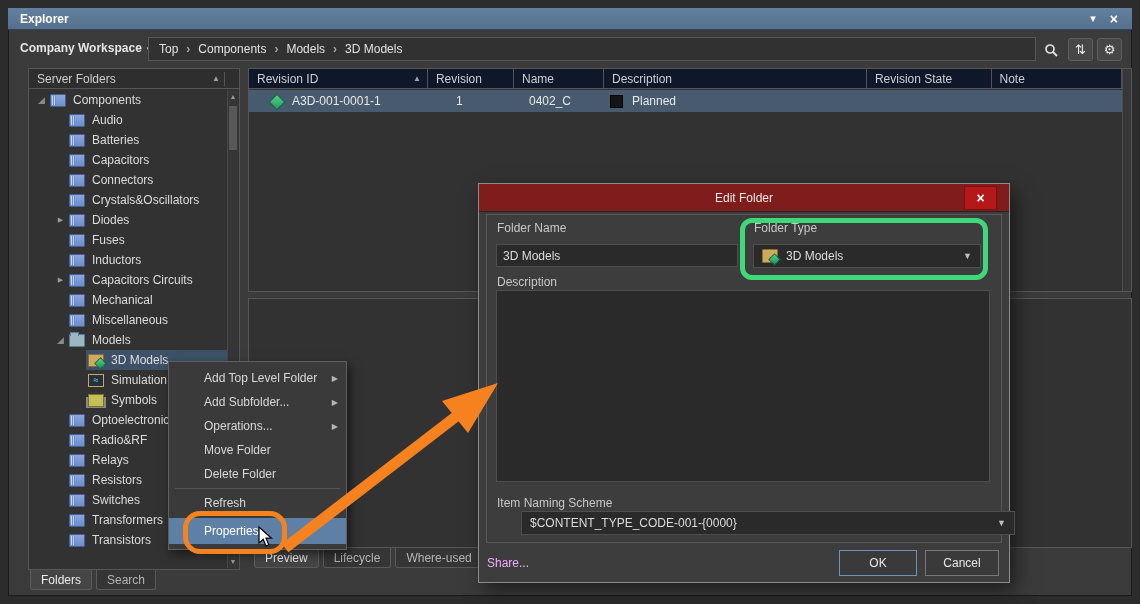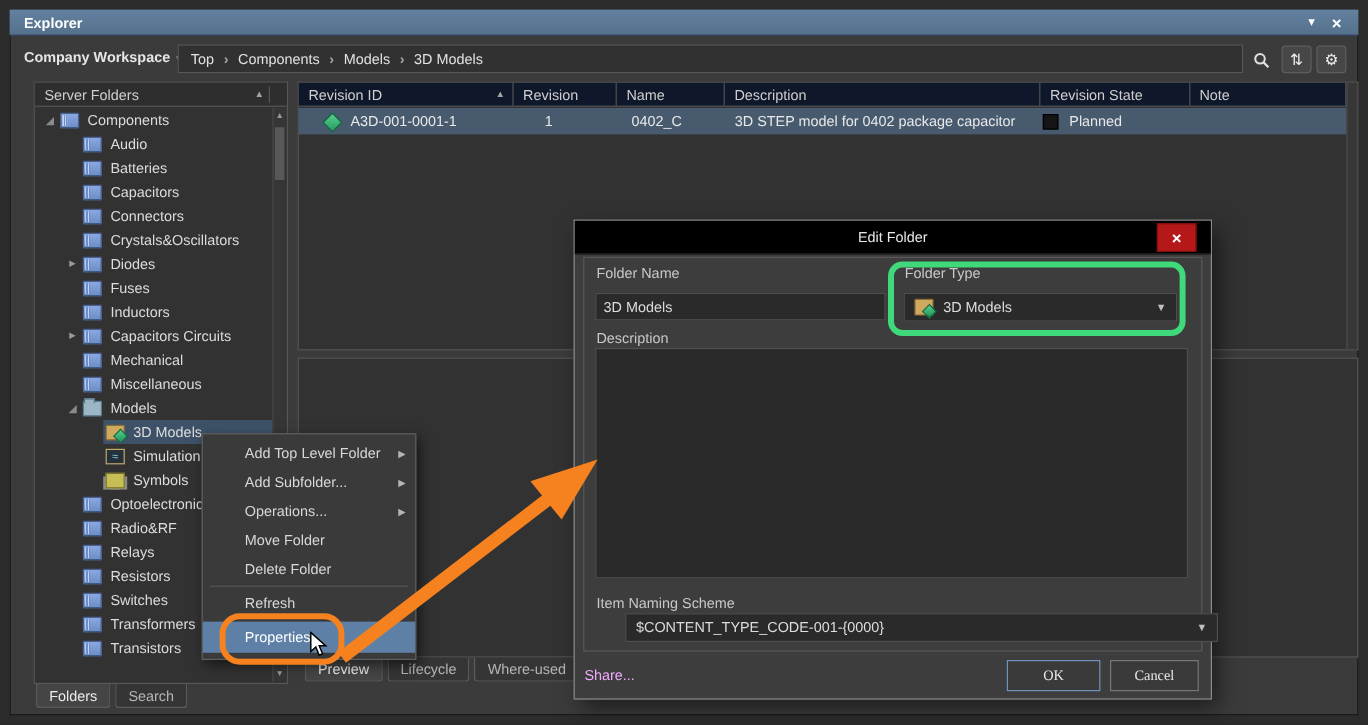--- a/index.html
+++ b/index.html
@@ -92,38 +92,38 @@
   #menu { left:168px; top:361px; width:179px; height:189px; background:#3a3a3a; border:1px solid #606060;
           box-shadow:3px 4px 10px rgba(0,0,0,.55); z-index:10; padding-top:4px; }
   .mitem { height:24px; display:flex; align-items:center; padding:0 8px 0 35px; color:#d8d8d8; }
   .mitem .msub { margin-left:auto; font-size:8px; color:#b5b5b5; }
   .mitem.hi { background:#5e80a6; color:#fff; height:26px; margin-top:3px; }
   .msep { height:1px; background:#555; margin:2px 6px; }
 
   
   #dialog { left:478px; top:183px; width:532px; height:400px; background:#3d3d3d; border:1px solid #8b8b8b;
             box-shadow:6px 8px 18px rgba(0,0,0,.5); z-index:20; }
-  #dlg-titlebar { position:absolute; left:0; top:0; right:0; height:28px; background:#000000;
+  #dlg-titlebar { position:absolute; left:0; top:0; right:0; height:28px; background:#7f1d1d;
                   border-bottom:1px solid #232323; display:flex; align-items:center; justify-content:center; }
   #dlg-title { color:#e8e8e8; }
   #dlg-close { position:absolute; right:12px; top:2px; width:33px; height:24px; background:#b51818;
                border:1px solid #7d0f0f; color:#fff; font-weight:bold; font-size:14px;
                display:flex; align-items:center; justify-content:center; }
   #dlg-frame { position:absolute; left:7px; top:30px; width:516px; height:329px; border:1px solid #595959; }
   .dlg-label { position:absolute; color:#c8c8c8; }
   .dlg-input { position:absolute; background:#2a2a2a; border:1px solid #4e4e4e; color:#dcdcdc;
                font-family:inherit; font-size:12px; padding:0 6px; }
   .dlg-combo { position:absolute; background:#2a2a2a; border:1px solid #4e4e4e; color:#dcdcdc;
                display:flex; align-items:center; padding:0 8px; gap:8px; }
   .dlg-combo .caret { margin-left:auto; font-size:9px; color:#c0c0c0; }
   .dlg-combo .ticon { height:14px; }
   #dlg-desc { left:17px; top:106px; width:494px; height:192px; resize:none; }
   #dlg-share { position:absolute; left:8px; top:372px; color:#f0abfc; }
   .dlg-btn { position:absolute; top:366px; height:26px; background:#3a3a3a; color:#e8e8e8;
-             font-family:Liberation Serif, serif; font-size:12px; }
+             font-family:Liberation Sans, sans-serif; font-size:12px; }
   #dlg-ok { left:360px; width:78px; border:1px solid #6e94bd; }
   #dlg-cancel { left:446px; width:74px; border:1px solid #777; }
 
   
   #ring-green { left:740px; top:218px; width:248px; height:62px; border:5px solid #3fd87a; border-radius:12px; z-index:31; }
   #ring-orange { left:183px; top:511px; width:104px; height:43px; border:5px solid #f5821f; border-radius:17px; z-index:31; }
   #annot-arrow { left:240px; top:370px; z-index:30; }
   #cursor { left:258px; top:526px; z-index:40; }
 </style>
 </head>
@@ -369,23 +369,20 @@
     <div id="trow-data">
         <div class="td" style="width: 181px; padding-left: 20px;">
           <span class="ticon i-model3d"></span>
           <span style="margin-left: 8px;">A3D-001-0001-1</span>
         </div>
         <div class="td" style="width: 87px; padding-left: 26px;">
           <span>1</span>
         </div>
         <div class="td" style="width: 91px; padding-left: 12px;">
           <span>0402_C</span>
-        </div>
-        <div class="td" style="width: 266px; padding-left: 8px;">
-          <span>3D STEP model for 0402 package capacitor</span>
         </div>
         <div class="td" style="width: 126px; padding-left: 2px;">
           <span class="swatch"></span>
           <span>Planned</span>
         </div>
         <div class="td" style="width: 132px; padding-left: 8px;">
           <span></span>
         </div>
       </div>
     <div class="tstrip"></div>

